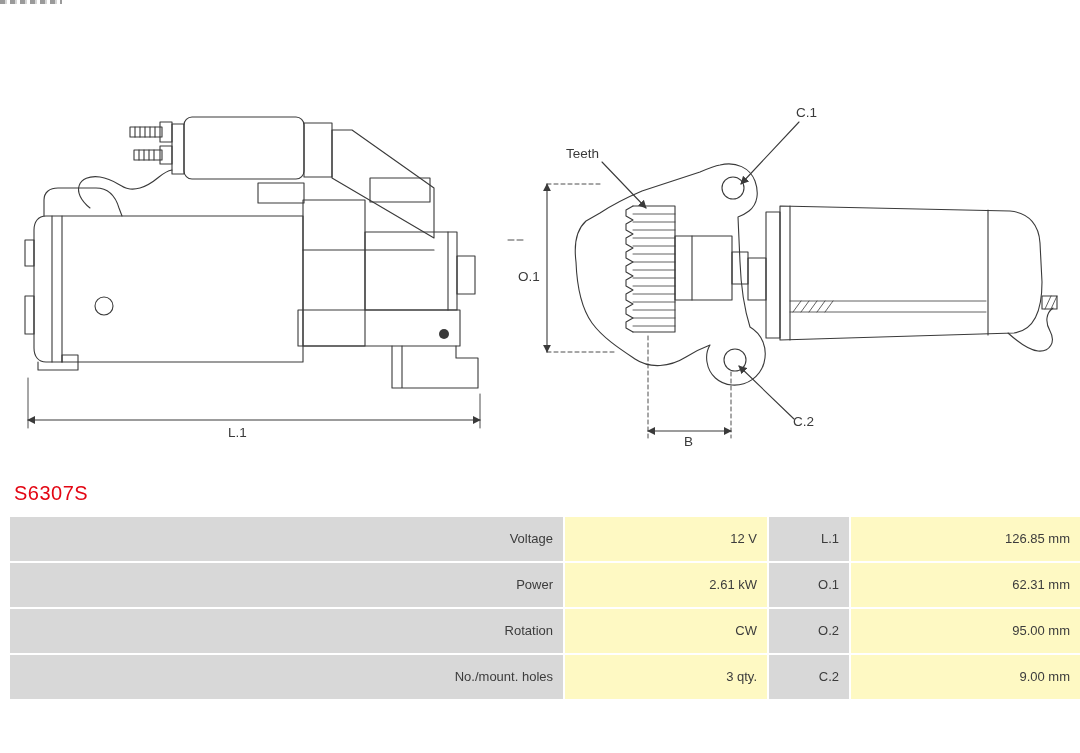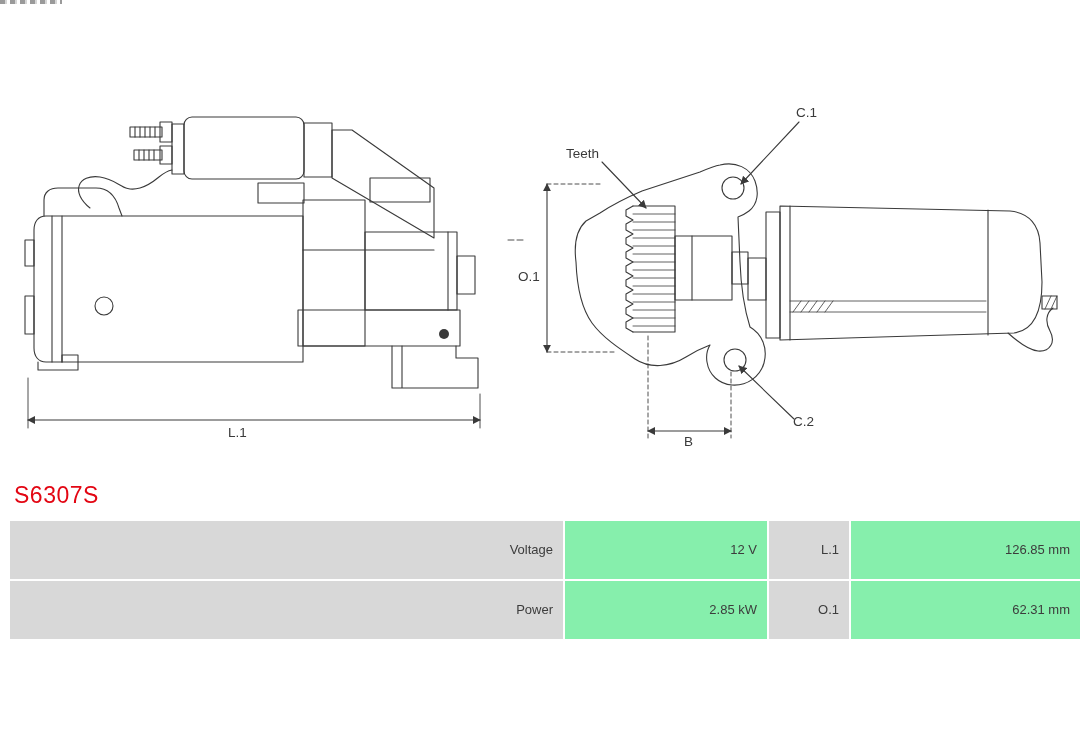--- a/index.html
+++ b/index.html
@@ -4,28 +4,28 @@
 <style>
   html,body{margin:0;padding:0;background:#ffffff;}
   body{width:1080px;height:753px;position:relative;font-family:"Liberation Sans",sans-serif;color:#3c3c3c;overflow:hidden;}
 
   .logo-fragment{position:absolute;top:0;left:0;width:62px;height:4px;
     background:repeating-linear-gradient(90deg,#9a9a9a 0 5px,#d6d6d6 5px 7px,transparent 7px 10px);}
 
   .drawing-wrap{width:1080px;height:468px;}
   svg text{font-family:"Liberation Sans",sans-serif;font-size:13.5px;fill:#3a3a3a;}
 
-  .part-number{margin:14px 0 10px 14px;font-size:23px;letter-spacing:.5px;color:#e30613;}
+  .part-number{margin:14px 0 10px 14px;font-size:20px;letter-spacing:.5px;color:#e30613;}
 
   .spec-table{border-collapse:separate;border-spacing:2px;table-layout:fixed;
     width:1064px;margin:0 8px;font-size:13px;}
-  .spec-table td{padding:21px 10px;text-align:right;vertical-align:middle;
+  .spec-table td{padding:14px 10px;text-align:right;vertical-align:middle;
     white-space:nowrap;overflow:hidden;line-height:16px;}
   .spec-table td.k{background:#d8d8d8;}
-  .spec-table td.v{background:#86efac;margin-top:12px;}
+  .spec-table td.v{background:#fef9c3;margin-top:12px;}
 </style>
 </head>
 <body>
 
 <div class="logo-fragment"></div>
 
 <div class="drawing-wrap">
 <svg viewBox="0 0 1080 468" width="1080" height="468">
   <defs>
     <marker id="arr" viewBox="0 0 10 10" refX="9" refY="5" markerWidth="7.5" markerHeight="7.5" orient="auto-start-reverse">
@@ -141,18 +141,30 @@
   </colgroup>
   <tbody>
     <tr>
       <td class="k">Voltage</td>
       <td class="v">12 V</td>
       <td class="k">L.1</td>
       <td class="v">126.85 mm</td>
     </tr>
     <tr>
       <td class="k">Power</td>
-      <td class="v">2.85 kW</td>
+      <td class="v">2.61 kW</td>
       <td class="k">O.1</td>
       <td class="v">62.31 mm</td>
+    </tr>
+    <tr>
+      <td class="k">Rotation</td>
+      <td class="v">CW</td>
+      <td class="k">O.2</td>
+      <td class="v">95.00 mm</td>
+    </tr>
+    <tr>
+      <td class="k">No./mount. holes</td>
+      <td class="v">3 qty.</td>
+      <td class="k">C.2</td>
+      <td class="v">9.00 mm</td>
     </tr>
   </tbody>
 </table>
 
 </body></html>

